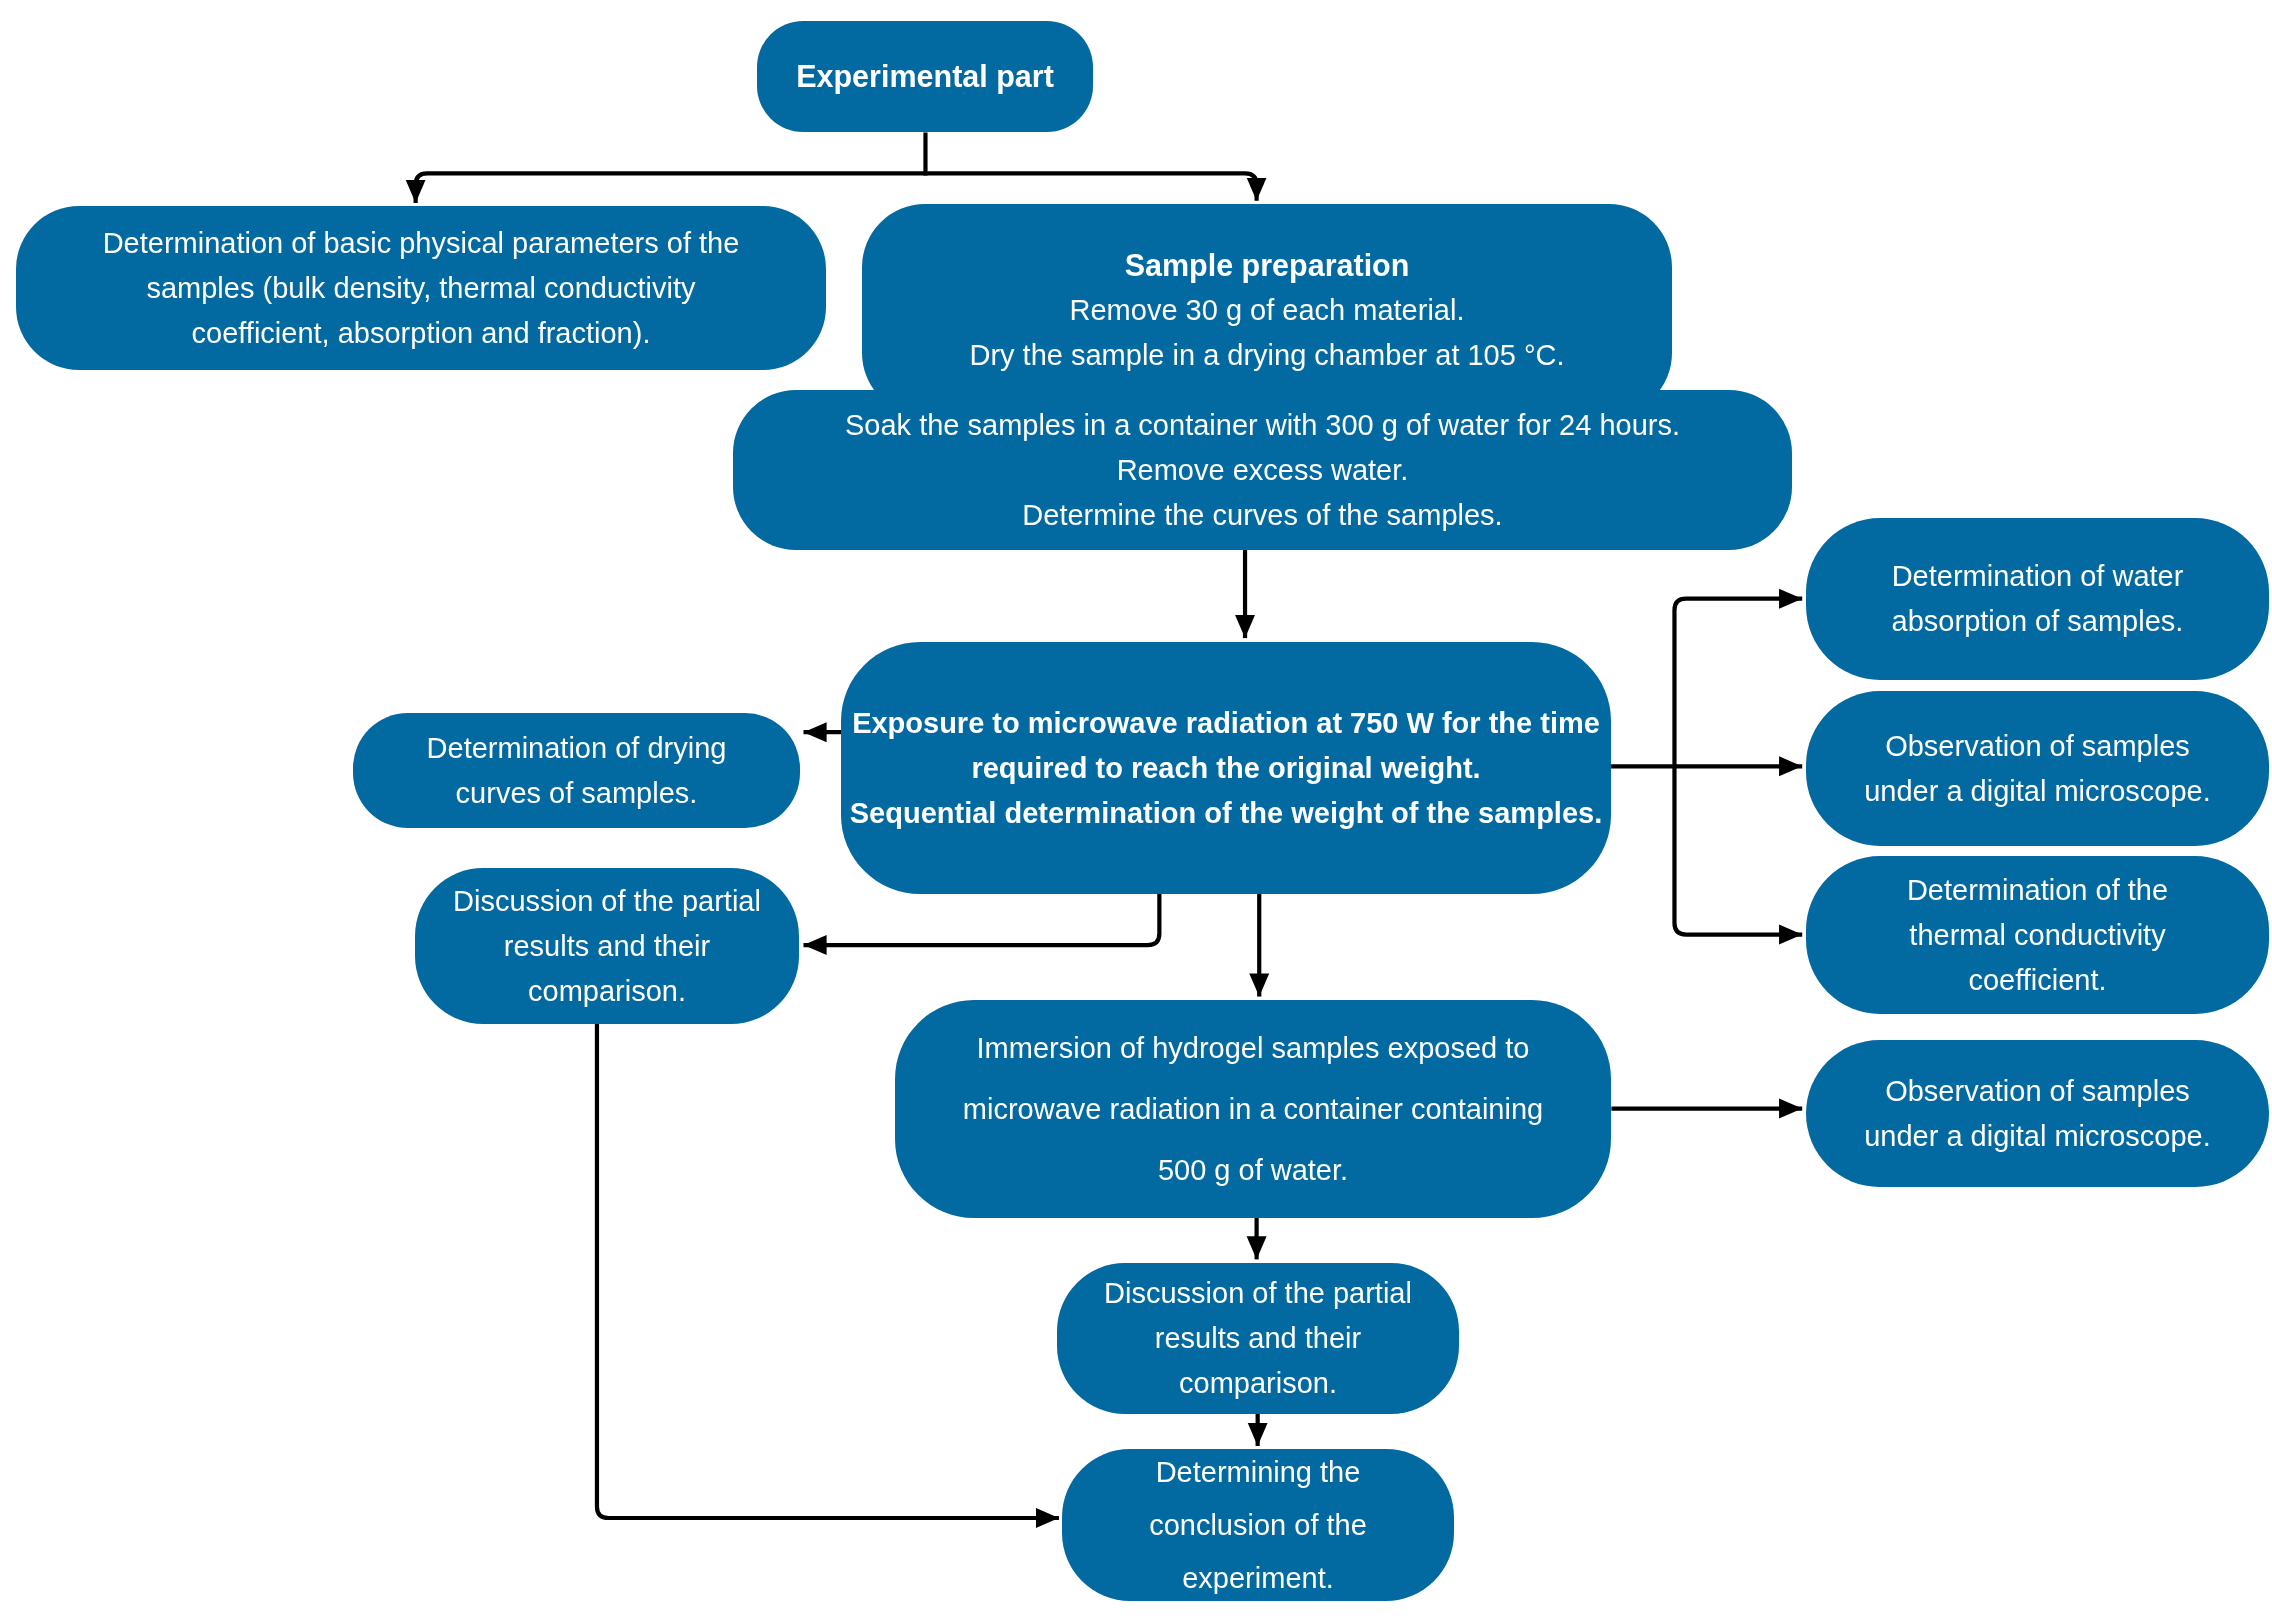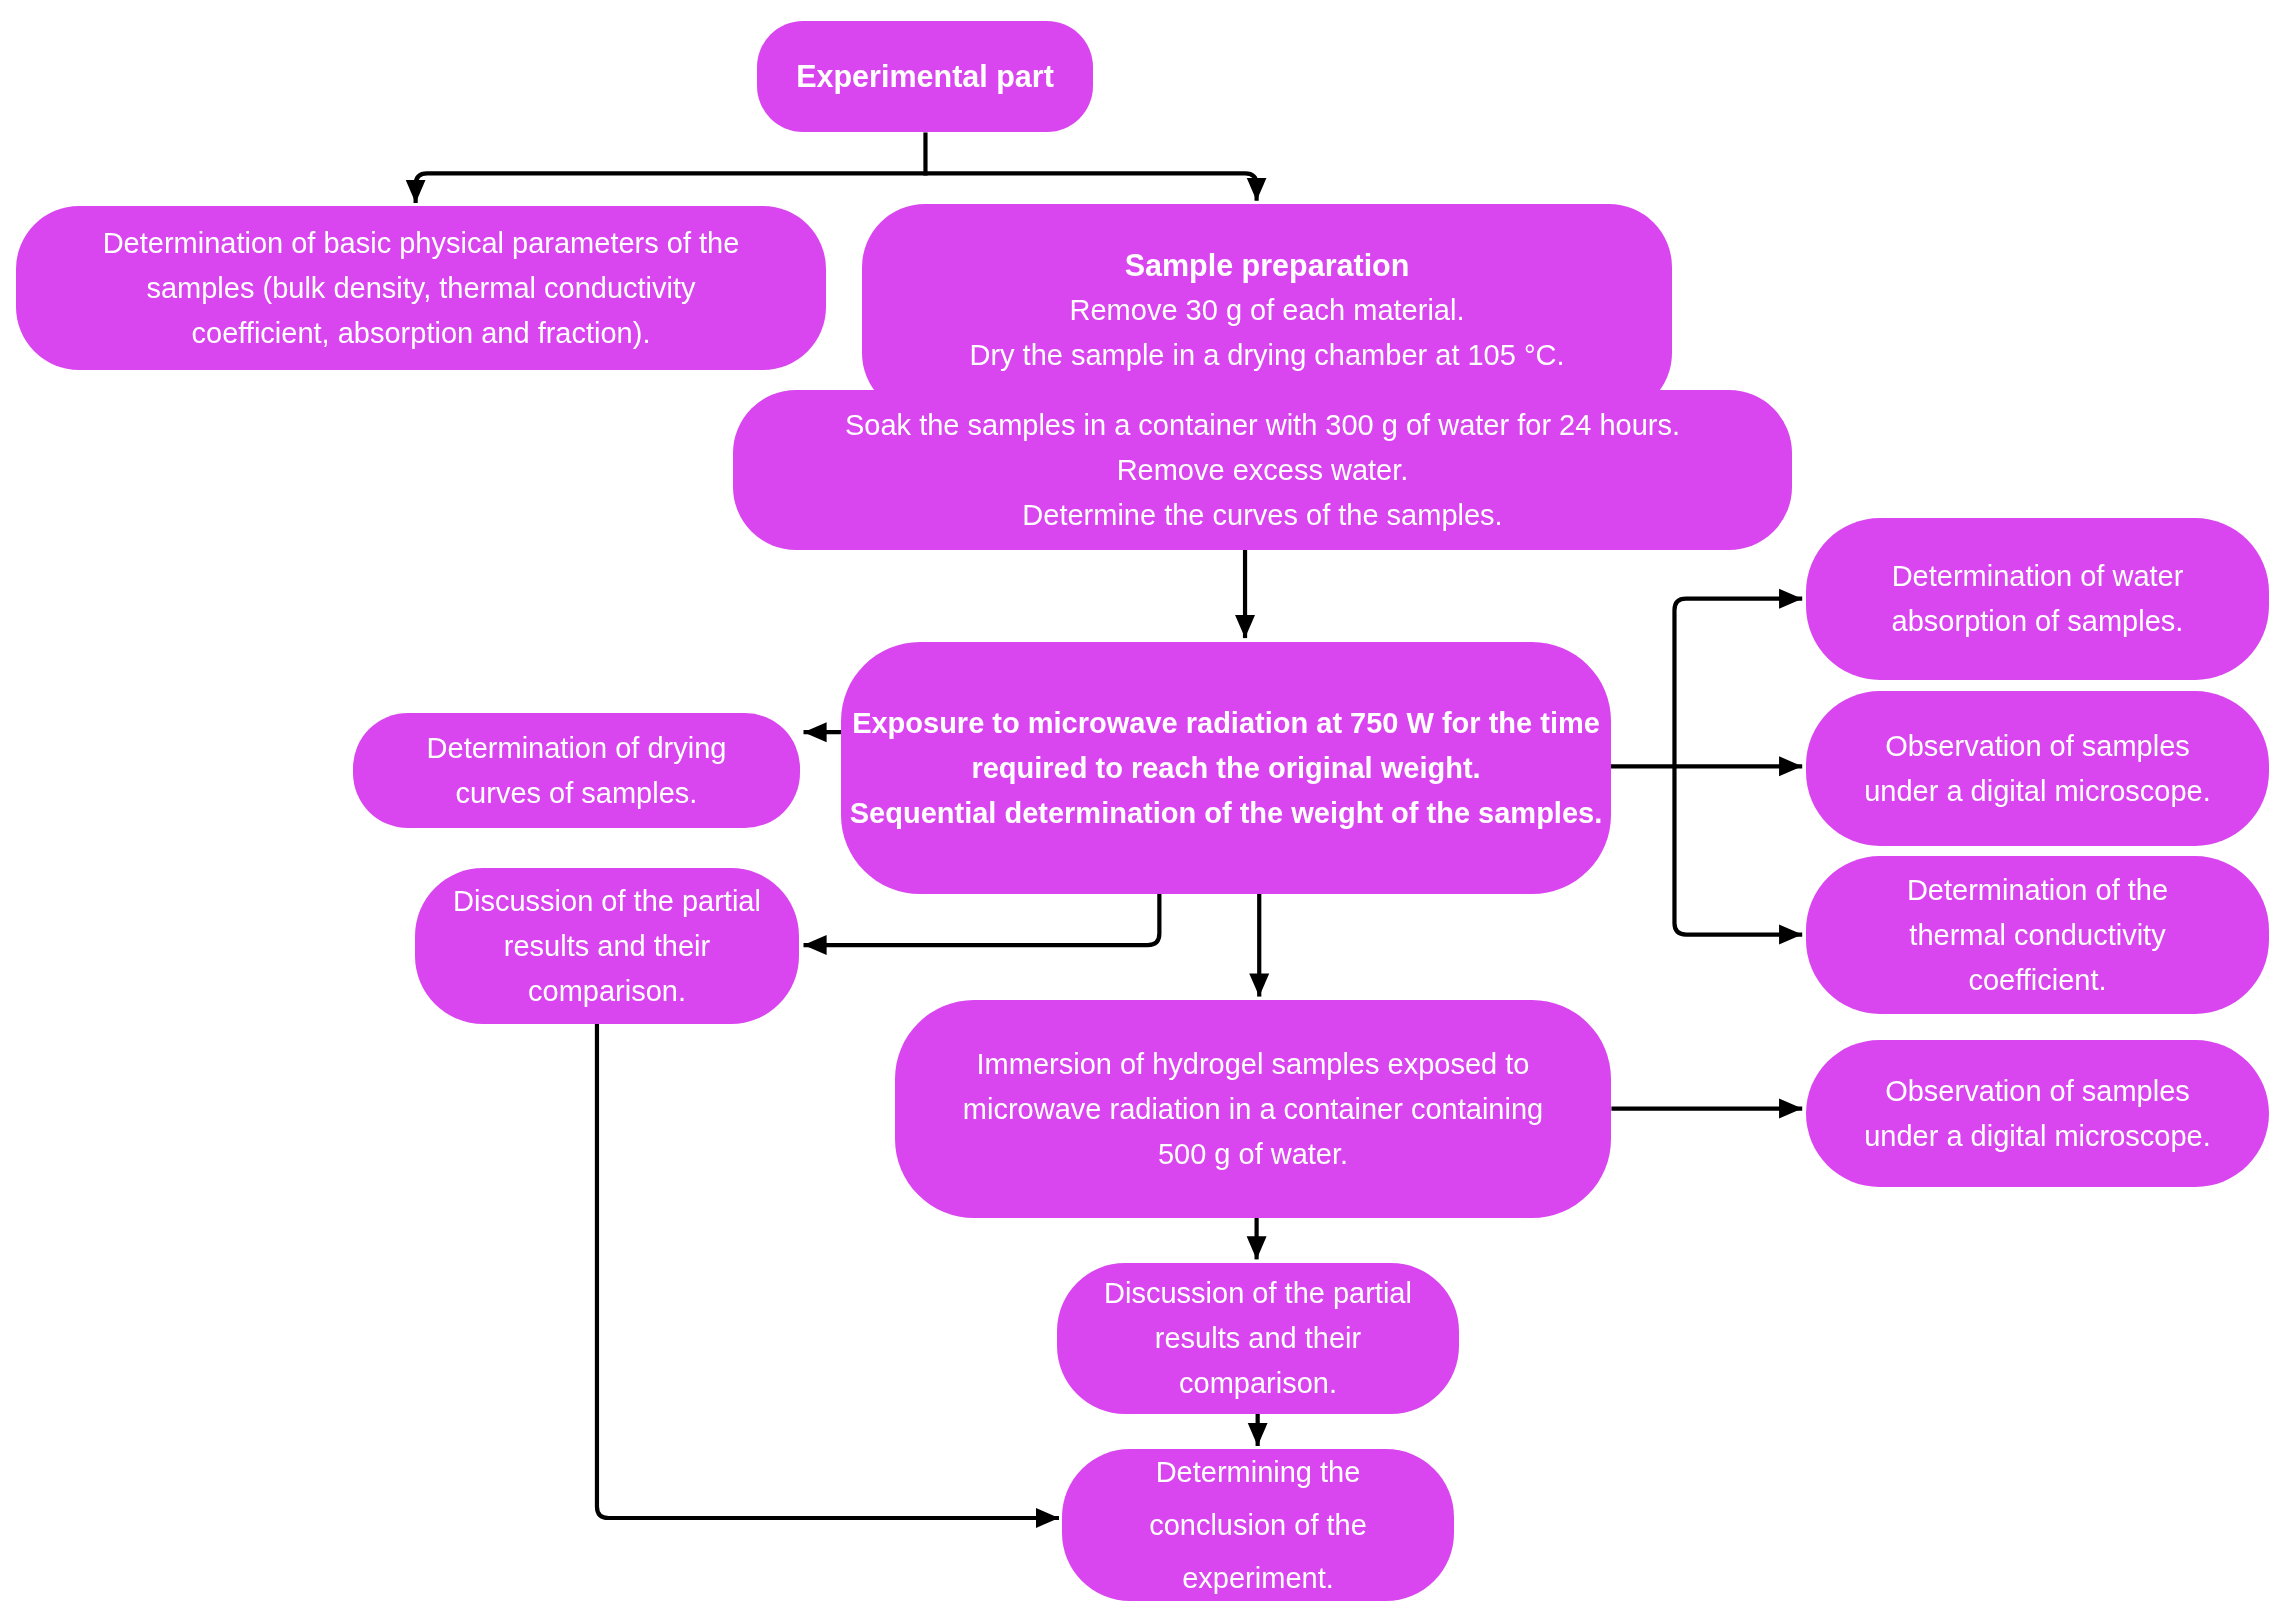--- a/index.html
+++ b/index.html
@@ -12,21 +12,21 @@
     overflow: hidden;
   }
   svg.wires {
     position: absolute;
     inset: 0;
     width: 2273px;
     height: 1621px;
   }
   .node {
     position: absolute;
-    background: #d946ef;
+    background: #0369a1;
     color: #ffffff;
     display: flex;
     flex-direction: column;
     align-items: center;
     justify-content: center;
     text-align: right;
     font-size: 29px;
     line-height: 45px;
     box-sizing: border-box;
     padding: 4.2px 10.5px;
@@ -34,21 +34,21 @@
   .node .line { display: block; white-space: nowrap; }
   .node .bold { font-weight: 700; font-size: 30.5px; }
 
   #n-experimental     { left:757px; top:21px;   width:336px;  height:111px; border-radius:46px; }
   #n-basic-params     { left:16px;   top:206px;  width:810px; height:164px; border-radius:63px; }
   #n-sample-prep      { left:862px; top:204px;  width:810px; height:212px; border-radius:63px; }
   #n-soak             { left:733px; top:390px;  width:1059px; height:160px; border-radius:63px; }
   #n-exposure         { left:841px; top:642px; width:770px; height:252px; border-radius:79px;font-weight:bold; }
   #n-drying           { left:353px;  top:678px; width:447px;  height:115px; border-radius:55px;margin-top:35px; }
   #n-discussion-left  { left:415px;  top:868px; width:384px;  height:156px; border-radius:68px; }
-  #n-immersion        { left:895px; top:1000px; width:716px; height:218px; border-radius:79px; }
+  #n-immersion        { left:895px; top:1000px; width:716px; height:218px; border-radius:79px;gap:16px; }
   #n-water-absorption { left:1806px; top:518px;  width:463px;  height:162px; border-radius:74px; }
   #n-microscope-1     { left:1806px; top:691px; width:463px;  height:155px; border-radius:74px; }
   #n-thermal          { left:1806px; top:856px; width:463px;  height:158px; border-radius:74px; }
   #n-microscope-2     { left:1806px; top:1040px; width:463px;  height:147px; border-radius:74px; }
   #n-discussion-bottom{ left:1057px; top:1263px; width:402px;  height:151px; border-radius:68px; }
   #n-conclusion       { left:1062px; top:1449px; width:392px;  height:152px; border-radius:68px;gap:8px; }
 </style>
 </head>
 <body>
 

